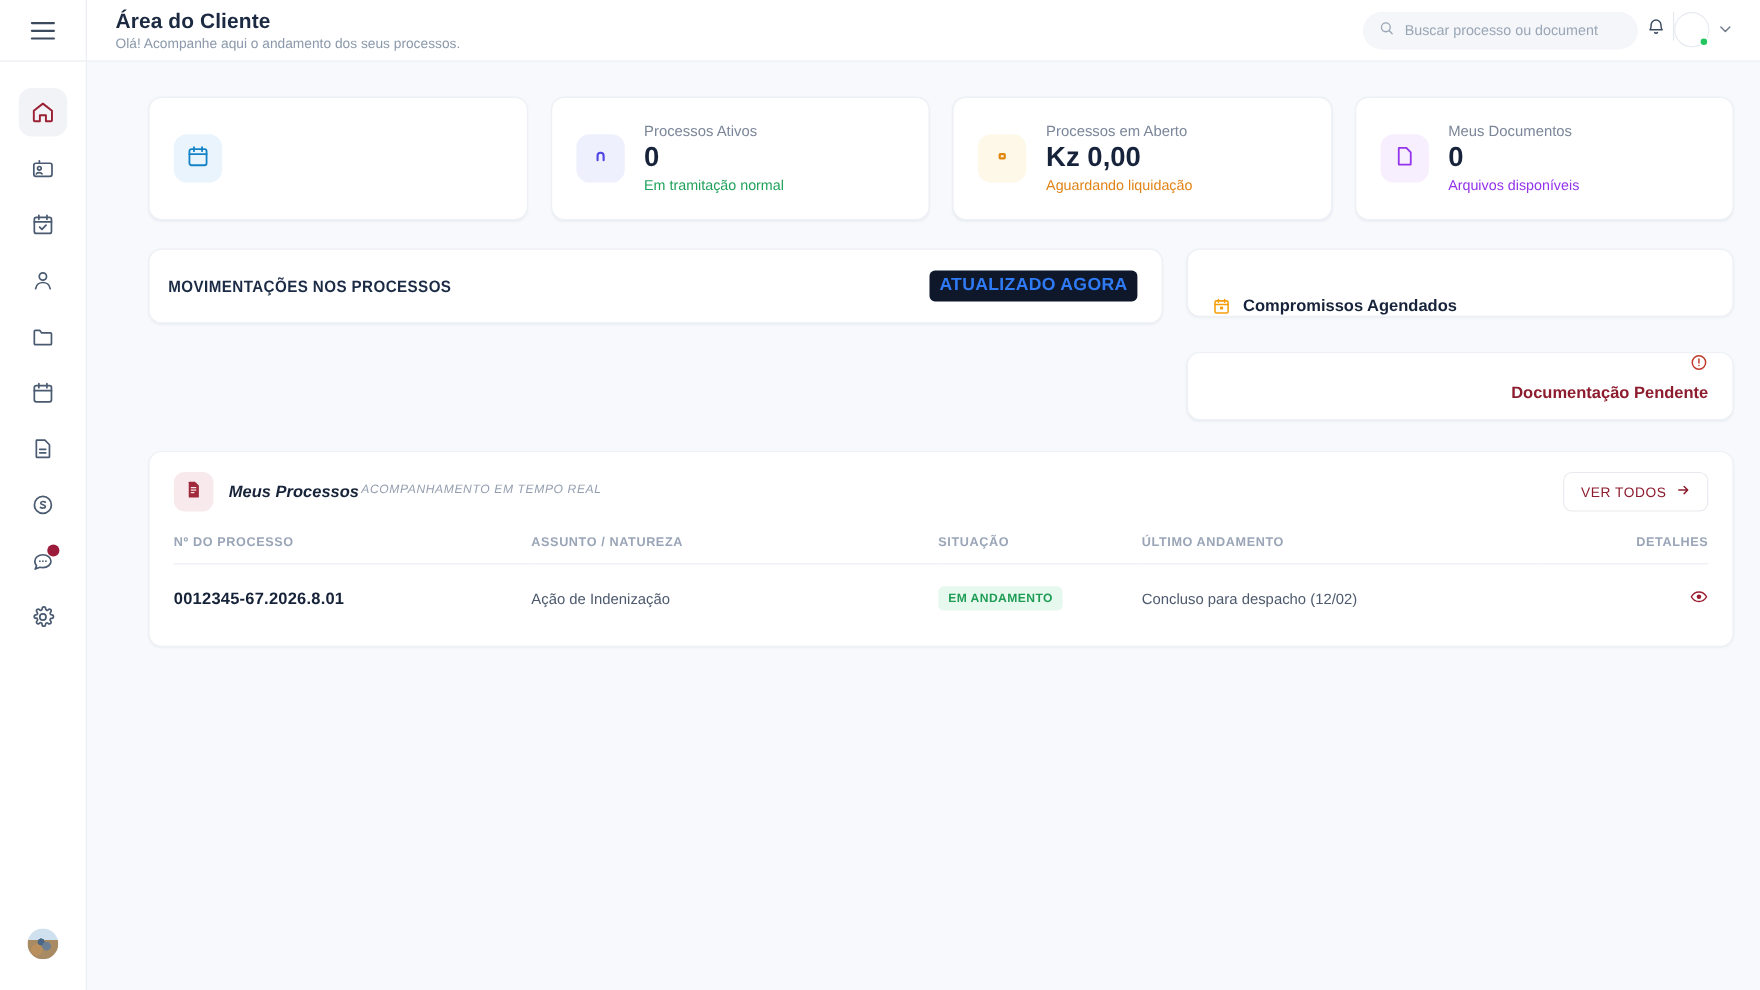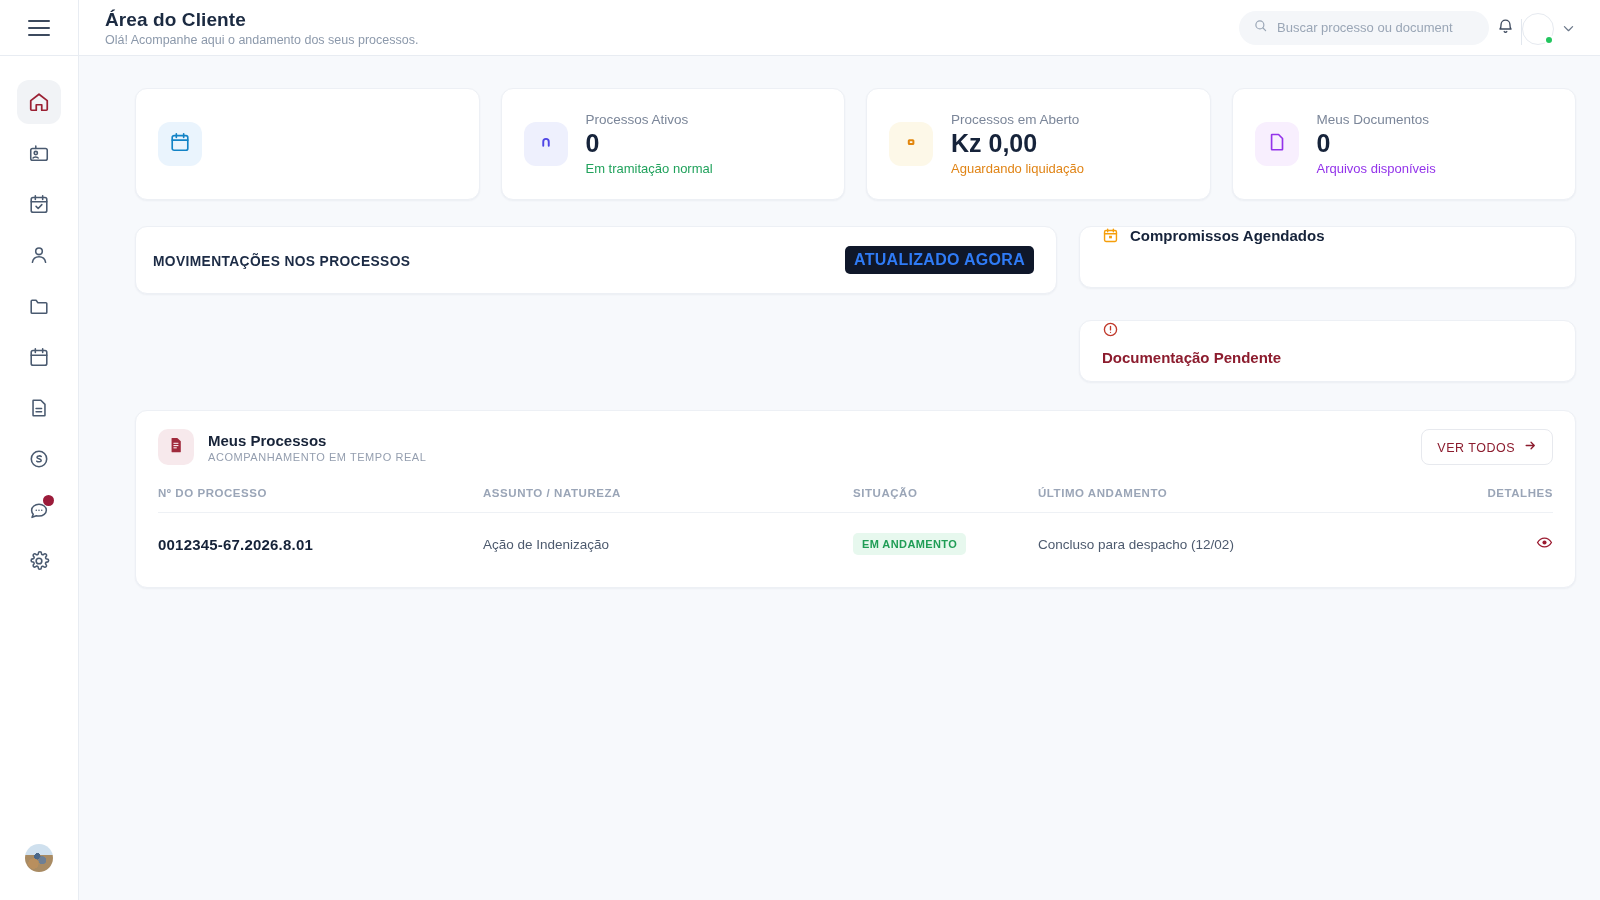--- a/index.html
+++ b/index.html
@@ -59,21 +59,21 @@
   
   .header {
     height: 56px; background: #ffffff;
     border-bottom: 1px solid #e8ecf2;
     display: flex; align-items: center; padding: 0 24px 0 26px;
     flex: 0 0 56px;
   }
   .title-wrap { display: flex; flex-direction: column; gap: 2px; }
   .page-title { font-size: 19px; font-weight: 700; color: #1b2a41; letter-spacing: .1px; }
   .page-sub { font-size: 12.5px; color: #8c99ab; }
-  .header-right { margin-left: auto; display: flex; align-items: flex-end; }
+  .header-right { margin-left: auto; display: flex; align-items: flex-start; }
   .search {
     width: 250px; height: 34px; border-radius: 18px;
     background: #f4f6f9; display: flex; align-items: center; gap: 9px;
     padding: 0 14px; cursor: text;
   }
   .search svg { width: 15px; height: 15px; color: #9aa6b6; flex: 0 0 auto; }
   .search input {
     border: 0; outline: 0; background: transparent; width: 100%;
     font-family: "Liberation Sans", sans-serif; font-size: 13px; color: #46536a;
   }
@@ -151,41 +151,41 @@
   .badge-now {
     margin-left: auto; background: #0f172a; color: #2f7bf6;
     font-size: 16px; font-weight: 700; letter-spacing: .3px;
     padding: 5px 9px; border-radius: 5px;
     font-family: "Liberation Sans Narrow", "Liberation Sans", sans-serif;
   }
   .right-col { flex: 1 1 auto; display: flex; flex-direction: column; gap: 16px; }
   .side-card {
     background: #fff; border-radius: 12px; border: 1px solid #edf0f5;
     box-shadow: 0 1px 2px rgba(25,40,70,.05);
-    height: 62px; display: flex; align-items: flex-start; gap: 11px; padding: 0 22px;
+    height: 62px; display: flex; align-items: flex-end; gap: 11px; padding: 0 22px;
   }
   .side-card.second { height: 62px; margin-top: 16px; flex-direction: column; }
   .side-ico { display: flex; align-items: center; }
   .side-ico svg { width: 17px; height: 17px; }
   .side-title { font-size: 15px; font-weight: 700; }
 
   
   .proc-card {
     margin-top: 28px; background: #fff;
     border-radius: 12px; border: 1px solid #edf0f5;
     box-shadow: 0 1px 2px rgba(25,40,70,.05);
     padding: 18px 22px 12px 22px;
   }
   .proc-head { display: flex; align-items: center; gap: 14px; }
   .proc-ico {
     width: 36px; height: 36px; border-radius: 10px; background: #f7e9ec;
     display: flex; align-items: center; justify-content: center; flex: 0 0 36px;
   }
   .proc-ico svg { width: 18px; height: 18px; color: #9b2033; }
-  .proc-titles { display: flex; flex-direction: column; gap: 2px; }
+  .proc-titles { display: flex; flex-direction: row; gap: 2px; font-style: italic; }
   .proc-title { font-size: 15px; font-weight: 700; color: #172338; }
   .proc-sub {
     font-family: "Liberation Sans Narrow", "Liberation Sans", sans-serif;
     font-size: 11px; letter-spacing: .55px; color: #949eaf; font-weight: 400;
   }
   .btn-all {
     margin-left: auto; border: 1px solid #e7e9ee; background: #fff;
     border-radius: 8px; padding: 9px 15px;
     display: flex; align-items: flex-end; gap: 9px; cursor: pointer;
     font-family: "Liberation Sans Narrow", "Liberation Sans", sans-serif;

